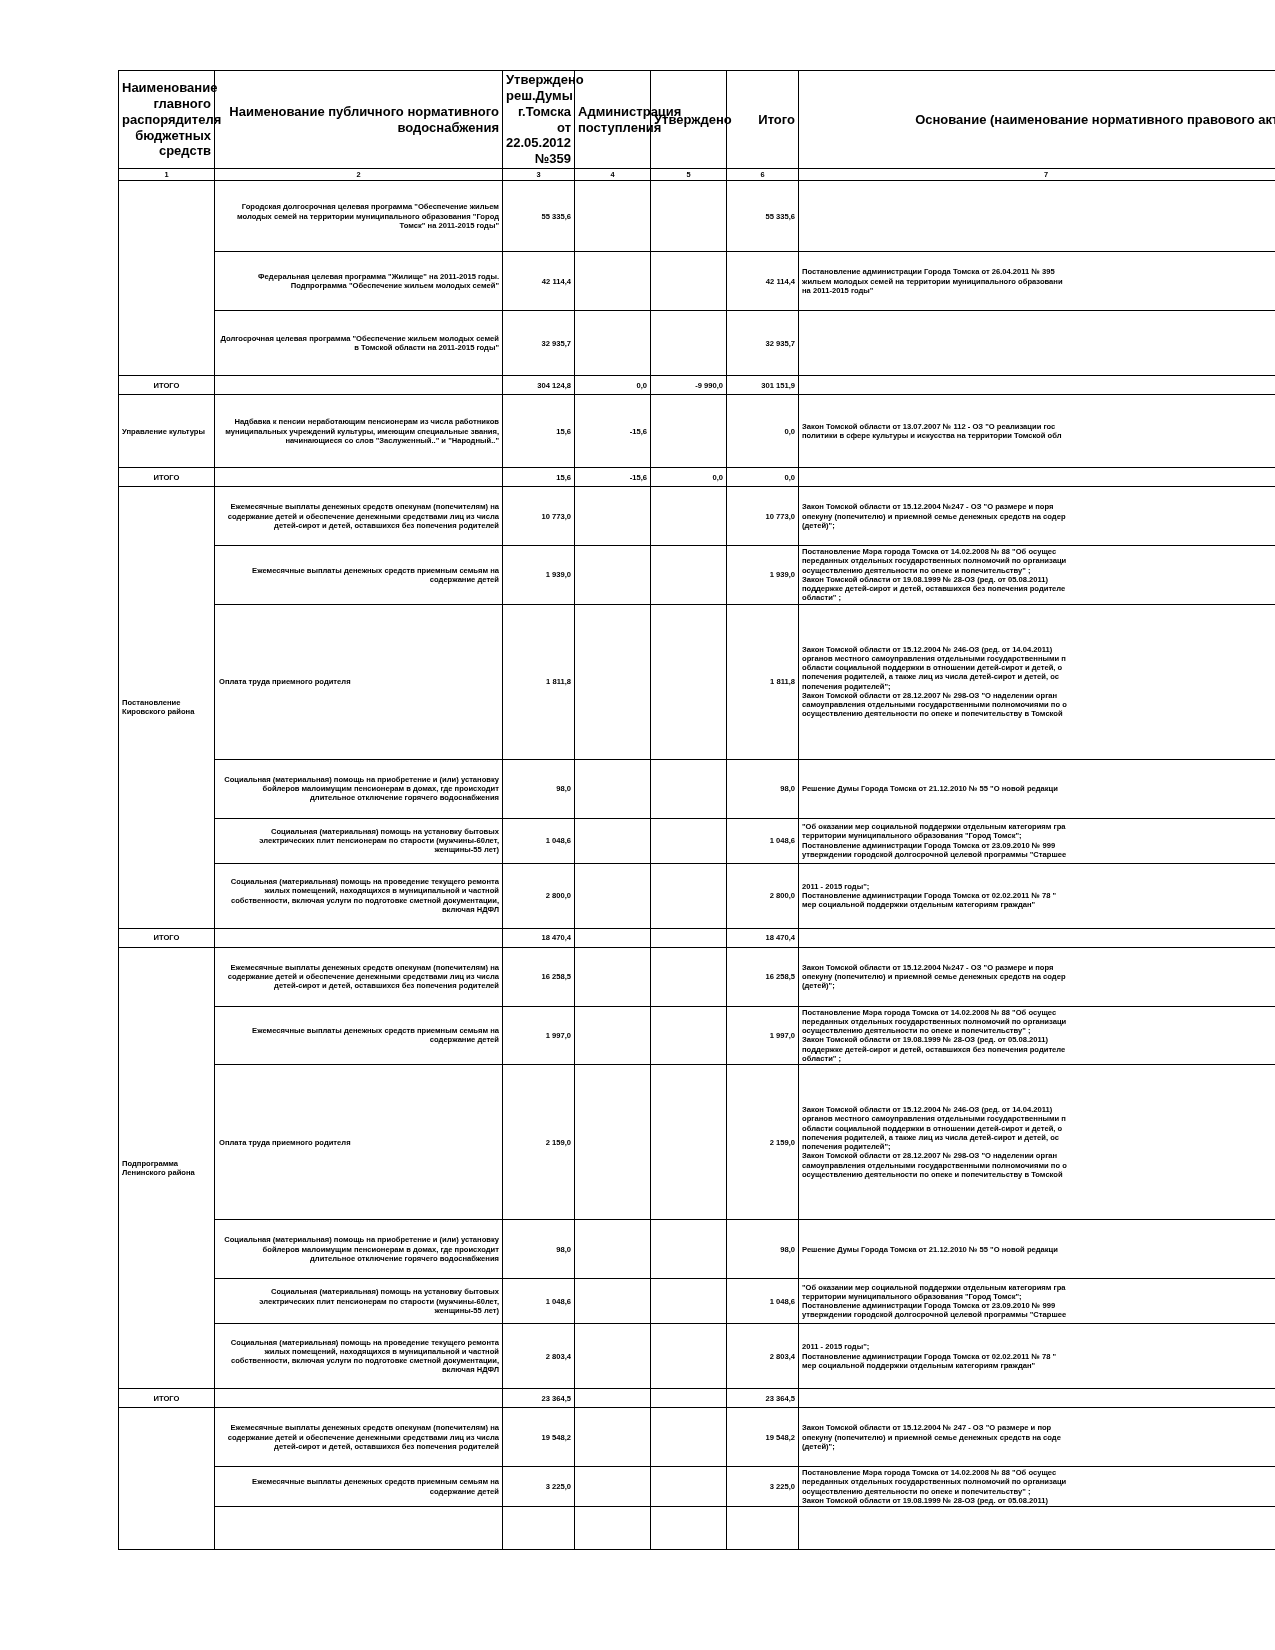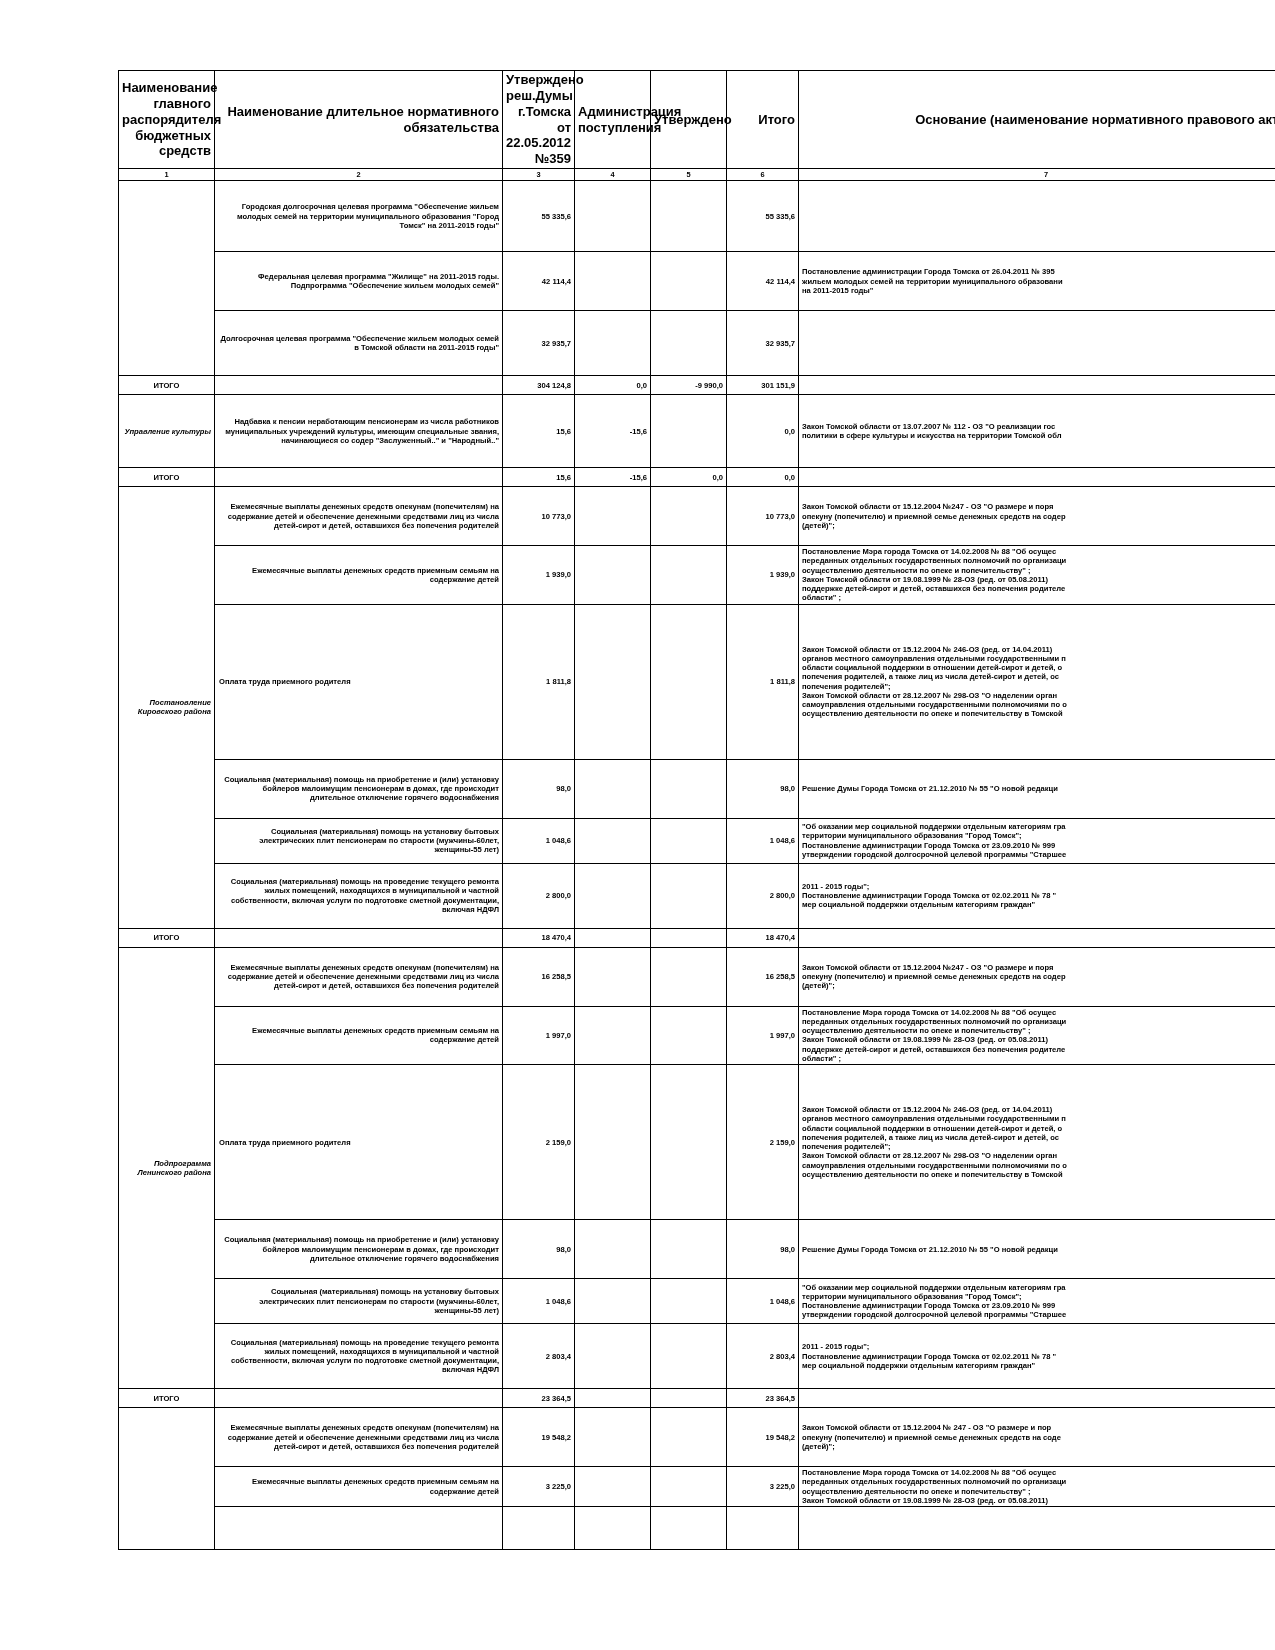--- a/index.html
+++ b/index.html
@@ -101,24 +101,23 @@
     overflow: hidden;
   }
   .total td {
     height: 16px;
   }
   .total .label {
     text-align: center;
     font-weight: bold;
   }
   .gru {
-    text-align: right;
+    text-align: left;
     vertical-align: middle;
     font-weight: bold;
-    font-style: italic;
   }
   .nl { display: block; }
 </style>
 </head>
 <body>
 
 <div class="page">
   <div class="sheet">
     <table class="budget">
       <colgroup>
@@ -126,21 +125,21 @@
           <col class="c2">
           <col class="c3">
           <col class="c4">
           <col class="c5">
           <col class="c6">
           <col class="c7">
       </colgroup>
       <tbody>
         <tr class="hdr">
           <td>Наименование главного распорядителя бюджетных средств</td>
-          <td>Наименование длительное нормативного обязательства</td>
+          <td>Наименование публичного нормативного водоснабжения</td>
           <td>Утверждено реш.Думы г.Томска от 22.05.2012 №359</td>
           <td>Администрация поступления</td>
           <td>Утверждено</td>
           <td>Итого</td>
           <td>Основание (наименование нормативного правового акта)</td>
         </tr>
         <tr class="numrow">
           <td>1</td>
           <td>2</td>
           <td>3</td>
@@ -186,21 +185,21 @@
           <td class="center"></td>
           <td class="num">304 124,8</td>
           <td class="num">0,0</td>
           <td class="num">-9 990,0</td>
           <td class="num">301 151,9</td>
           <td class="osn"></td>
         </tr>
 
         <tr>
           <td class="gru">Управление культуры</td>
-          <td class="desc" style="height:70px">Надбавка к пенсии неработающим пенсионерам из числа работников муниципальных учреждений культуры, имеющим специальные звания, начинающиеся со содер "Заслуженный.." и "Народный.."</td>
+          <td class="desc" style="height:70px">Надбавка к пенсии неработающим пенсионерам из числа работников муниципальных учреждений культуры, имеющим специальные звания, начинающиеся со слов "Заслуженный.." и "Народный.."</td>
           <td class="num">15,6</td>
           <td class="num">-15,6</td>
           <td class="num"></td>
           <td class="num">0,0</td>
           <td class="osn">
             <span class="nl">Закон Томской области от 13.07.2007 № 112 - ОЗ "О реализации гос</span>
             <span class="nl">политики в сфере культуры и искусства на территории Томской обл</span>
           </td>
         </tr>
         <tr class="total">

